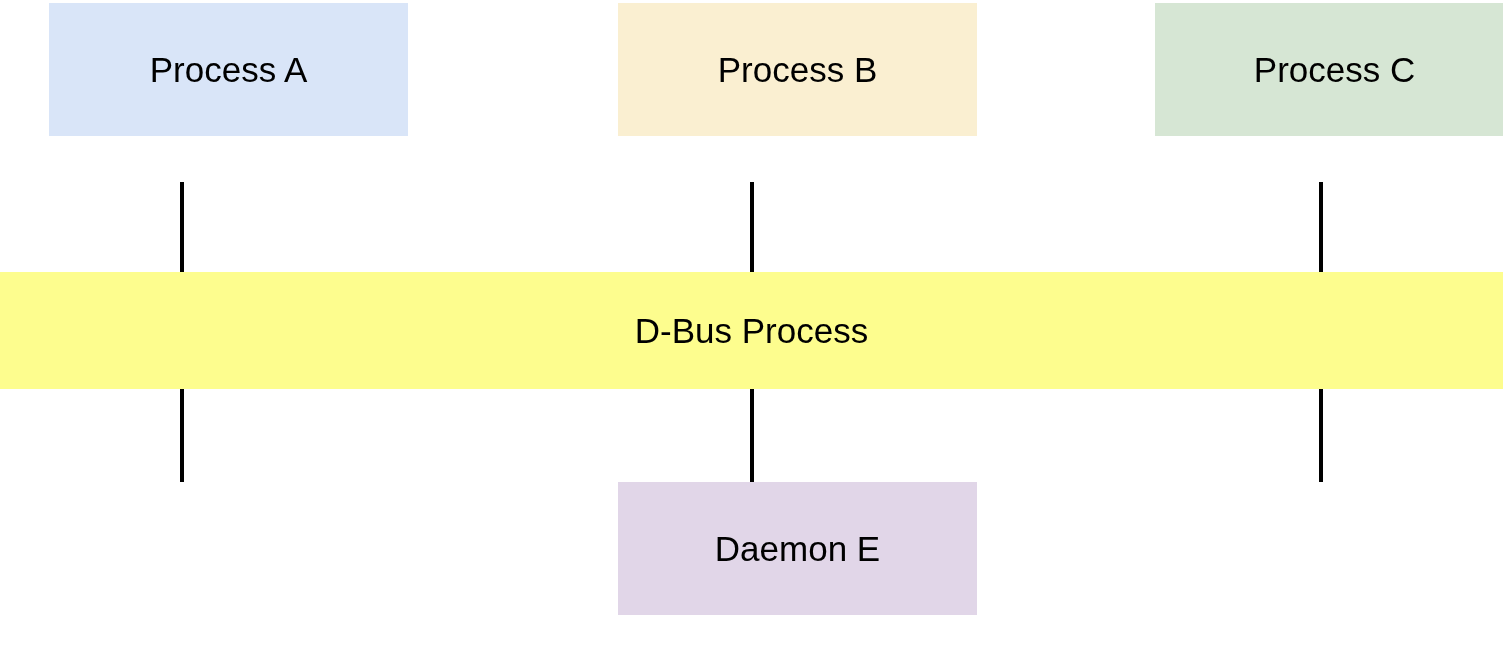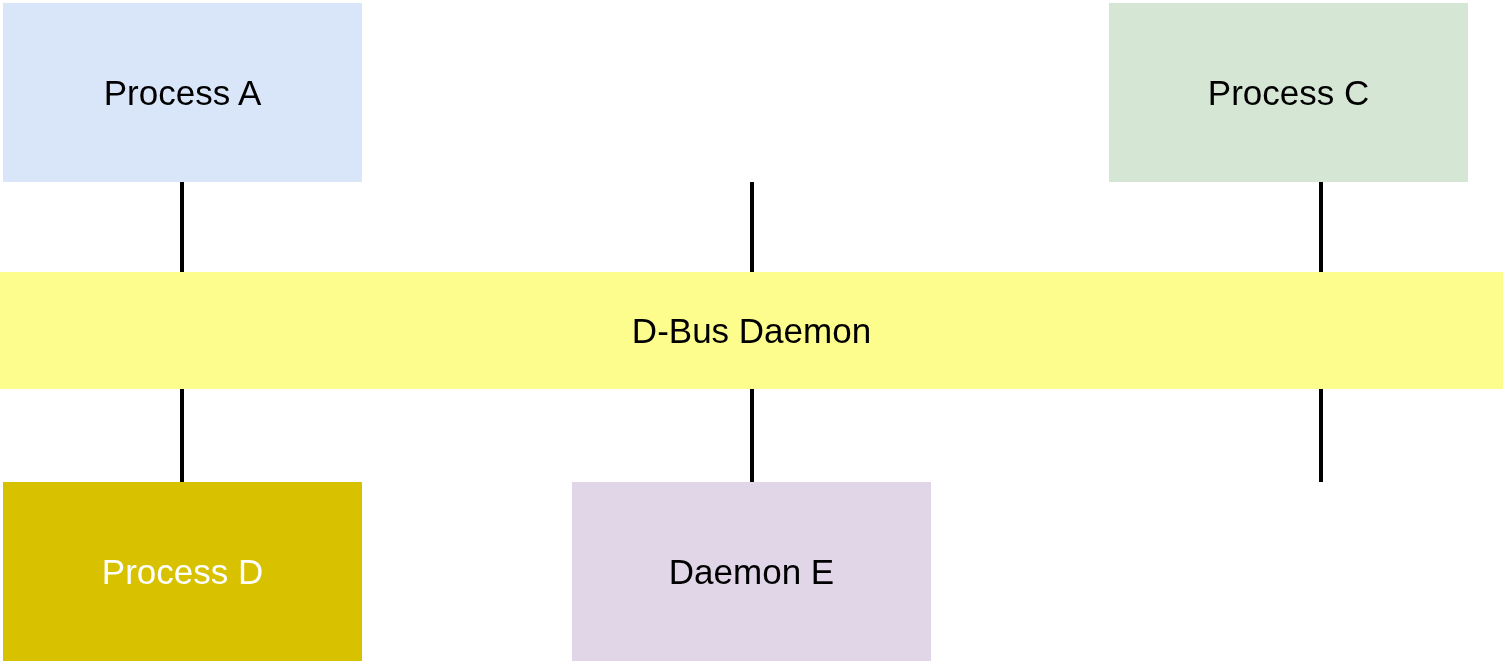--- a/index.html
+++ b/index.html
@@ -20,21 +20,22 @@
     display: flex;
     align-items: center;
     justify-content: center;
     font-size: 35px;
     color: #000000;
     box-sizing: border-box;
     text-align: center;
   }
   .proc {
     width: 359px;
-    height: 179px;
+    height: 133px;
+    margin-left: 46px;
   }
   .row-top  { top: 3px; }
   .row-bot  { top: 482px; }
   .col-1 { left: 3px; }
   .col-2 { left: 572px; }
   .col-3 { left: 1109px; }
   .bus {
     left: 0;
     top: 272px;
     width: 1503px;
@@ -59,28 +60,28 @@
   <div class="connector conn-top cx-2" style="background-color: rgb(0, 0, 0);"></div>
   <div class="connector conn-top cx-3" style="background-color: rgb(0, 0, 0);"></div>
 
   <div class="connector conn-bot cx-1" style="background-color: rgb(0, 0, 0);"></div>
   <div class="connector conn-bot cx-2" style="background-color: rgb(0, 0, 0);"></div>
   <div class="connector conn-bot cx-3" style="background-color: rgb(0, 0, 0);"></div>
 
   <div class="node proc row-top col-1" style="background-color: rgb(217, 229, 248); color: rgb(0, 0, 0);">
     <span>Process A</span>
   </div>
+  <div class="node proc row-top col-2" style="background-color: rgb(250, 239, 209); color: rgb(0, 0, 0);">
+    <span>Process B</span>
+  </div>
   <div class="node proc row-top col-3" style="background-color: rgb(214, 230, 212); color: rgb(0, 0, 0);">
     <span>Process C</span>
   </div>
 
   <div class="node bus" style="background-color: rgb(253, 253, 142); color: rgb(0, 0, 0);">
-    <span>D-Bus Daemon</span>
+    <span>D-Bus Process</span>
   </div>
 
-  <div class="node proc row-bot col-1" style="background-color: rgb(216, 194, 0); color: rgb(255, 255, 255);">
-    <span>Process D</span>
-  </div>
   <div class="node proc row-bot col-2" style="background-color: rgb(225, 214, 232); color: rgb(0, 0, 0);">
     <span>Daemon E</span>
   </div>
 
 </div>
 
 </body></html>

